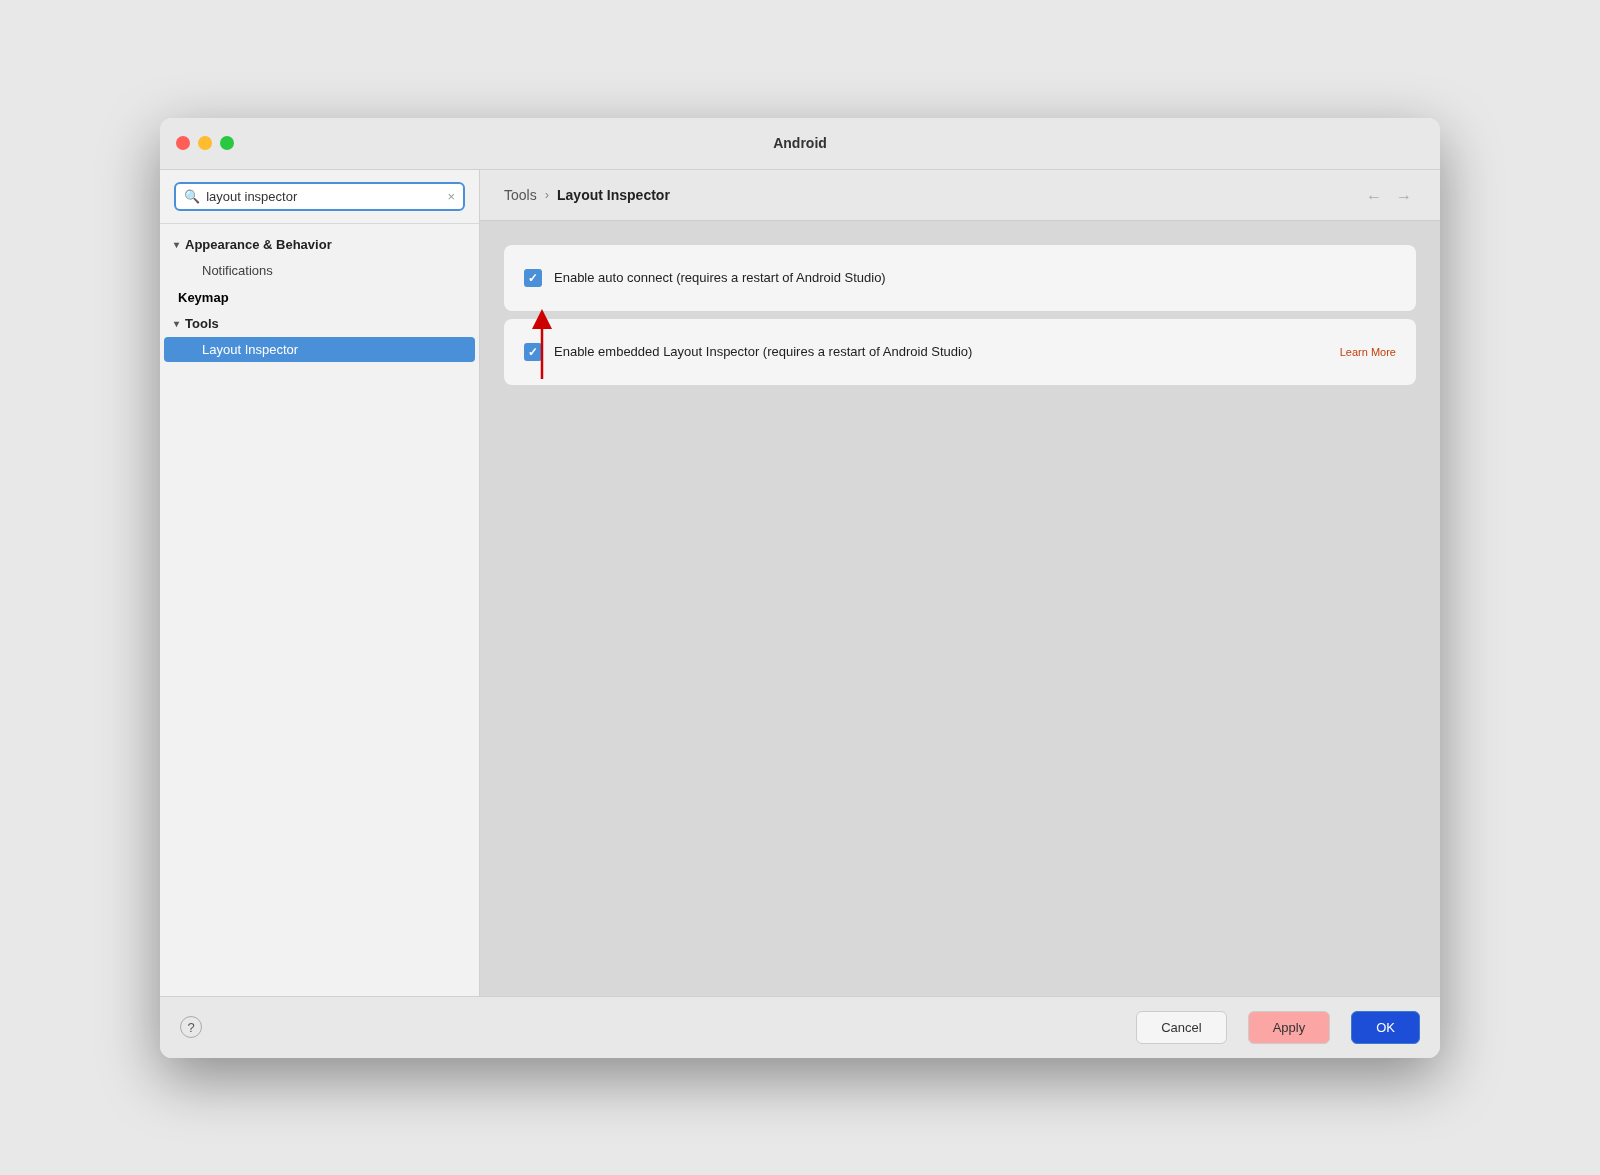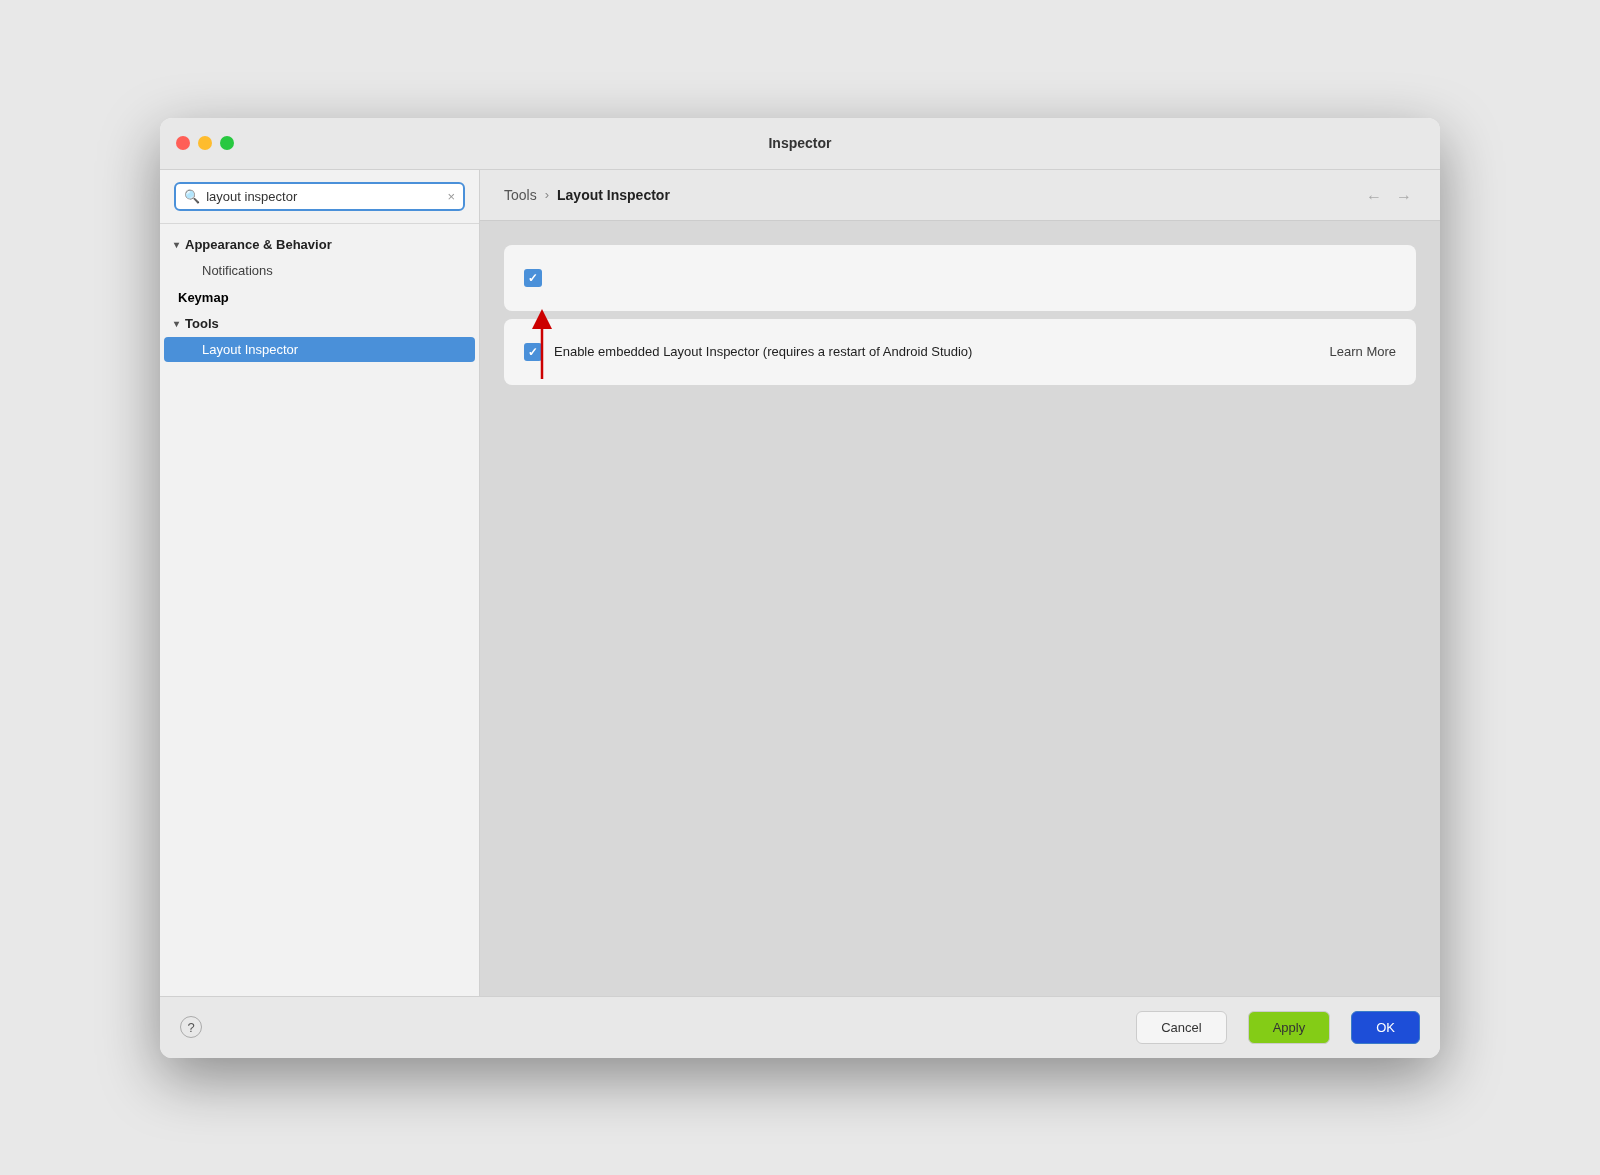--- a/index.html
+++ b/index.html
@@ -252,22 +252,22 @@
       font-weight: bold;
     }
 
     .setting-label {
       font-size: 13px;
       color: #222;
       flex: 1;
     }
 
     .learn-more-link {
-      color: #404040;
-      font-size: 13px;
+      color: #c2410c;
+      font-size: 11px;
       text-decoration: none;
       cursor: pointer;
     }
 
     
     .window-footer {
       background: #e8e8e8;
       border-top: 1px solid #d0d0d0;
       padding: 14px 20px;
       display: flex;
@@ -302,21 +302,21 @@
       font-size: 13px;
       cursor: pointer;
       font-weight: 400;
     }
     .btn-cancel {
       background: #f5f5f5;
       border: 1px solid #ccc;
       color: #333;
     }
     .btn-apply {
-      background: #84cc16;
+      background: #fca5a5;
       border: 1px solid #ccc;
       color: #333;
     }
     .btn-ok {
       background: #1d4ed8;
       border: 1px solid #3a7bc8;
       color: #fff;
       font-weight: 500;
     }
   </style>
@@ -324,21 +324,21 @@
 <body>
 
 <div class="window">
 
   <div class="titlebar">
     <div class="titlebar-buttons">
       <button class="tb-btn tb-close"></button>
       <button class="tb-btn tb-minimize"></button>
       <button class="tb-btn tb-maximize"></button>
     </div>
-    <span class="titlebar-title">Inspector</span>
+    <span class="titlebar-title">Android</span>
   </div>
 
   <div class="window-body">
 
     <div class="sidebar">
       <div class="search-container">
         <div class="search-box">
           <span class="search-icon">🔍</span>
           <input class="search-input" value="layout inspector" type="text" style="">
           <button class="search-clear">×</button>
@@ -388,20 +388,21 @@
         </div>
       </div>
 
       <div class="content-body">
 
         <div class="settings-card">
           <div class="setting-row">
             <div class="checkbox-custom">
               <span class="checkmark">✓</span>
             </div>
+            <span class="setting-label">Enable auto connect (requires a restart of Android Studio)</span>
           </div>
         </div>
 
         <div style="position: relative;">
           <div class="settings-card">
             <div class="setting-row">
               <div class="checkbox-custom">
                 <span class="checkmark">✓</span>
               </div>
               <span class="setting-label">Enable embedded Layout Inspector (requires a restart of Android Studio)</span>

